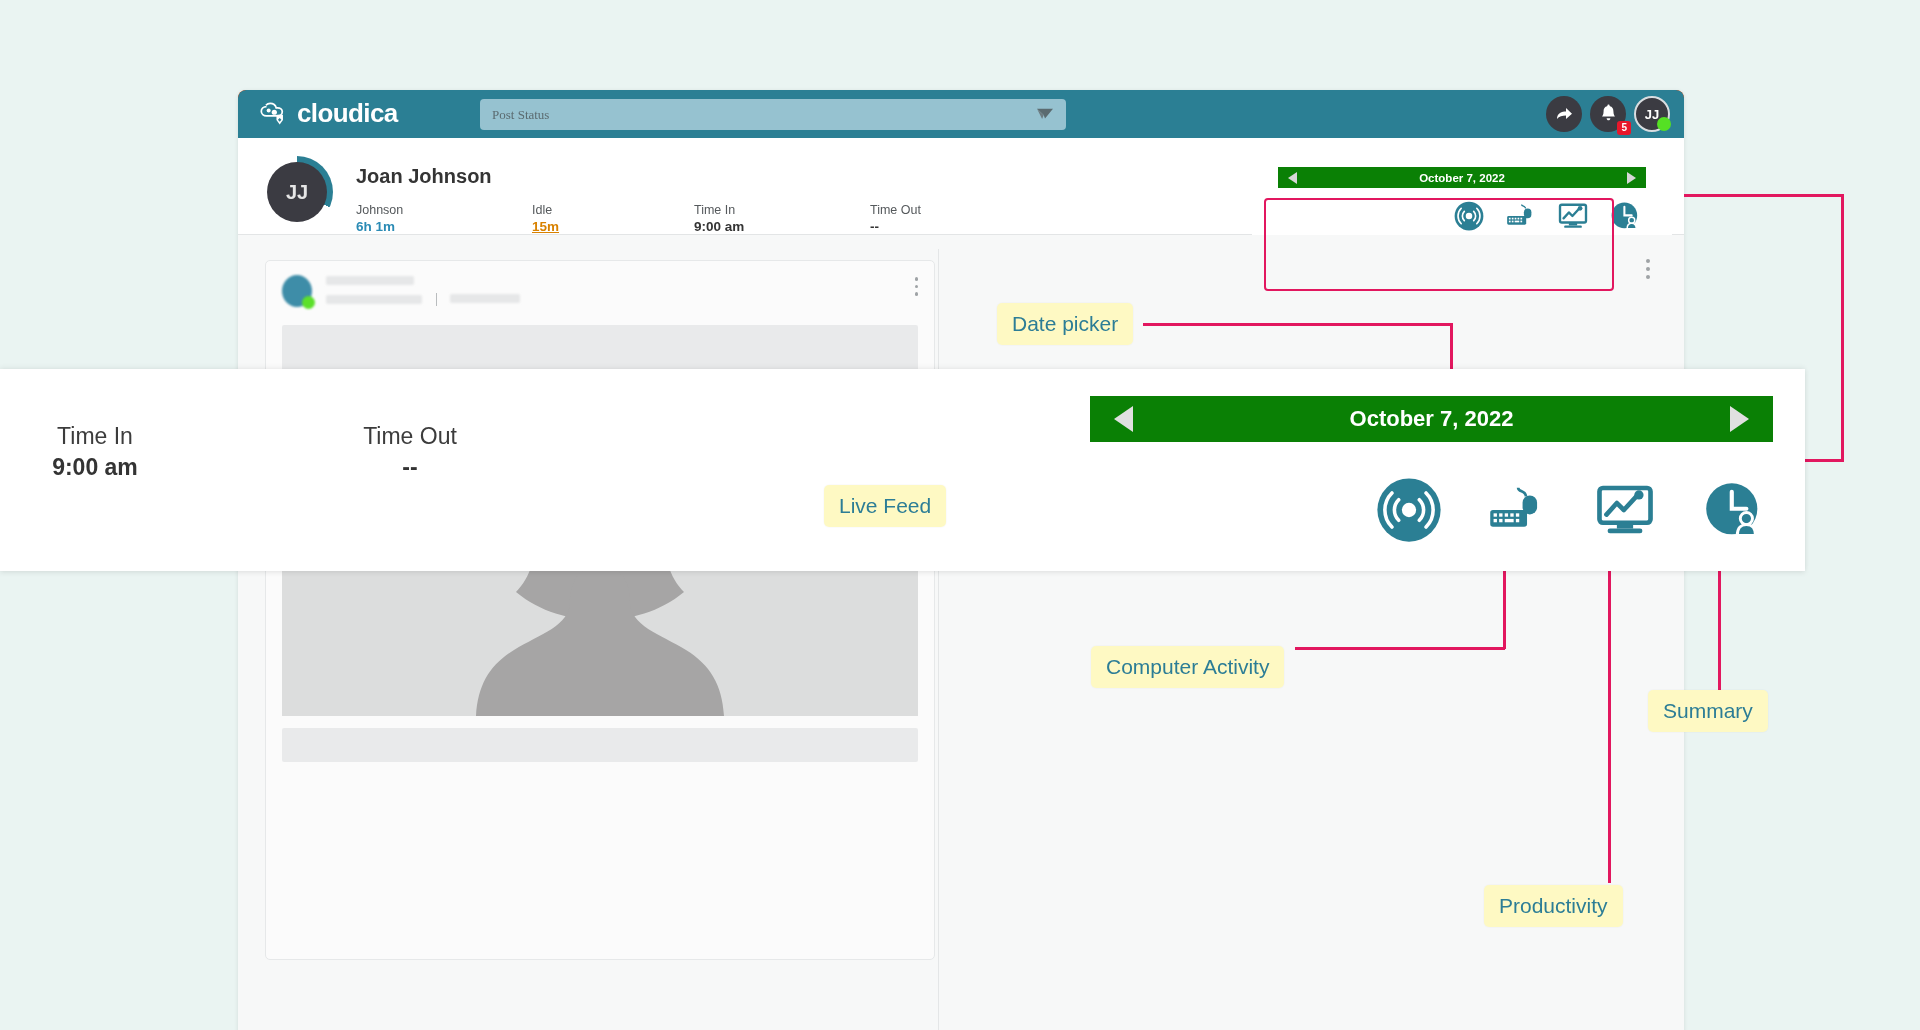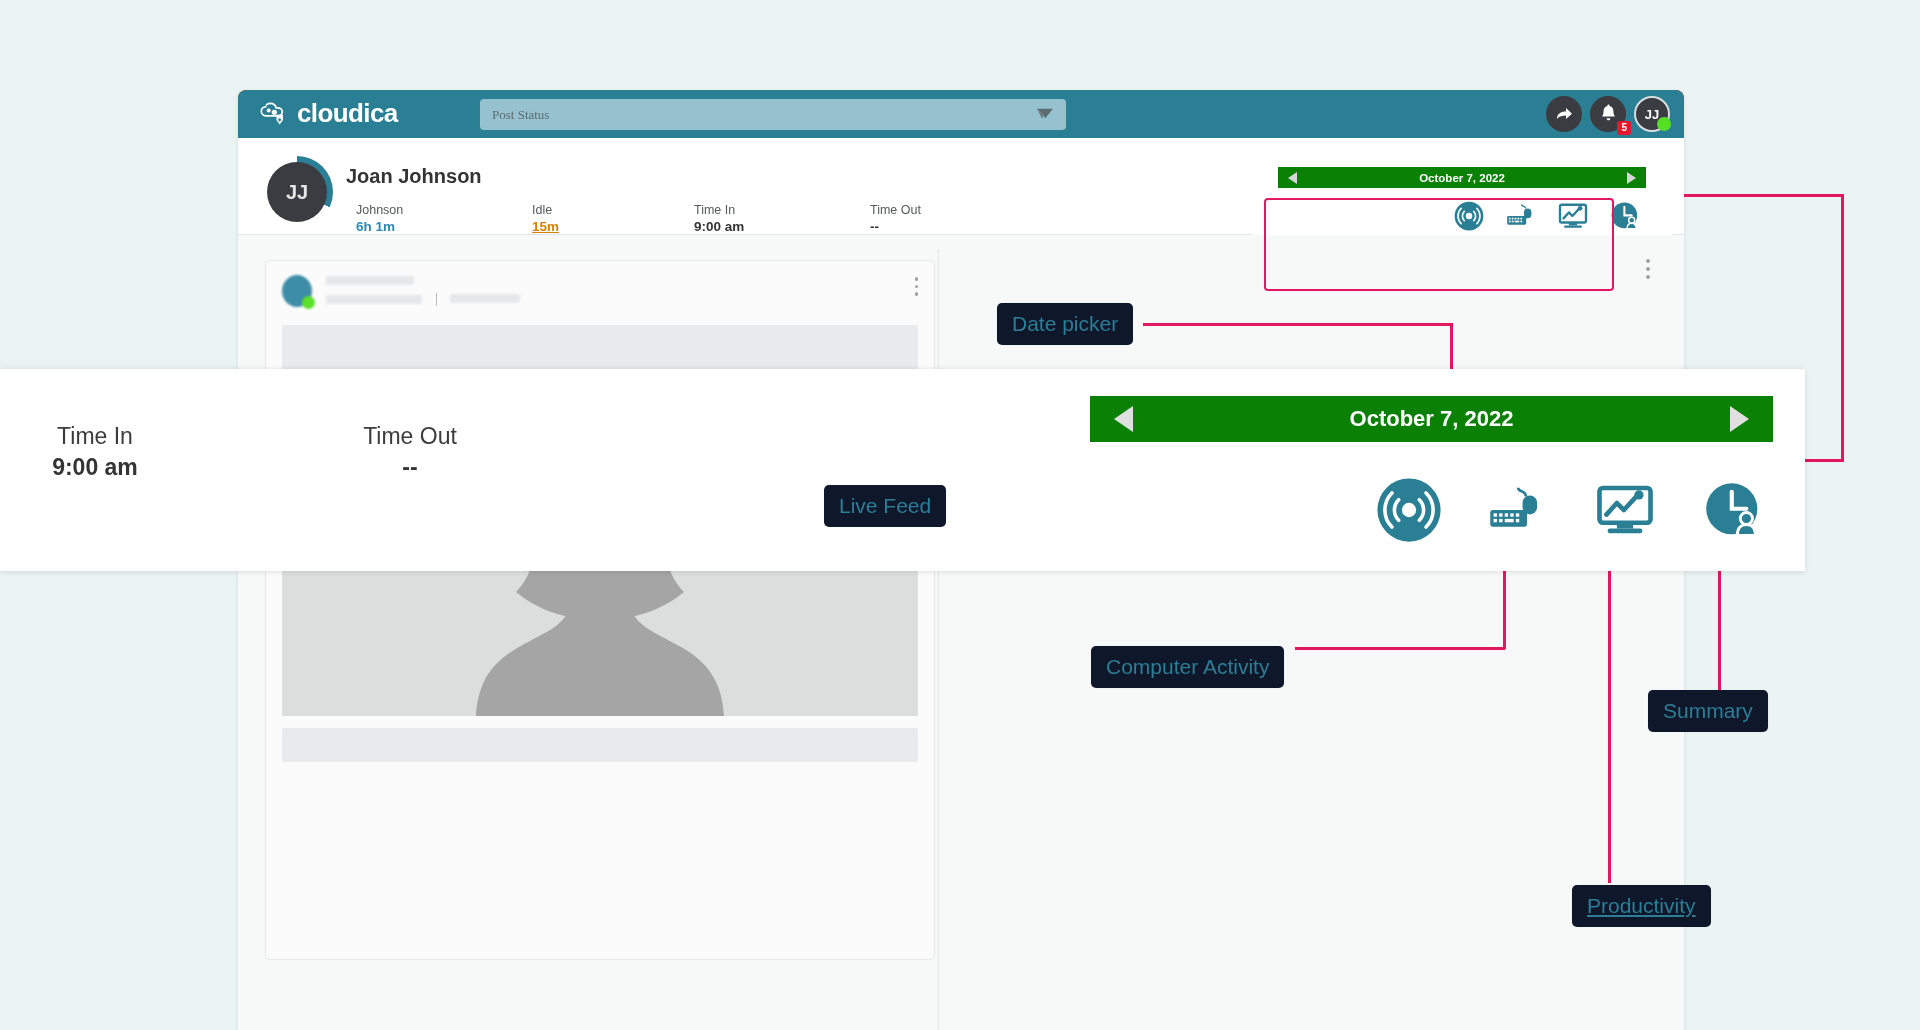--- a/index.html
+++ b/index.html
@@ -85,21 +85,21 @@
     background: conic-gradient(from 0deg, #2b7f94 0deg 115deg, #ffffff 115deg 360deg);
     display: flex; align-items: center; justify-content: center;
   }
   .avatar-ring .inner {
     width: 60px; height: 60px; border-radius: 50%;
     background: #3b3b42; color: #e6e6e6;
     font-size: 20px; font-weight: 700;
     display: flex; align-items: center; justify-content: center;
   }
   .user-name {
-    position: absolute; left: 108px; top: 27px;
+    position: absolute; left: 118px; top: 27px;
     font-size: 20px; font-weight: 700; color: #343434;
   }
   .stats { position: absolute; left: 118px; top: 64px; display: flex; }
   .stat { text-align: left; }
   .stat .lbl { font-size: 12.5px; color: #55595c; line-height: 16px; }
   .stat .val { font-size: 13.5px; font-weight: 700; line-height: 18px; }
   .stat.worked { width: 176px; }
   .stat.idle   { width: 162px; }
   .stat.tin    { width: 176px; }
   .stat.tout   { width: 150px; }
@@ -198,21 +198,21 @@
   .mag-date .lbl { flex: 1; text-align: center; color: #fff; font-size: 22px; font-weight: 700; }
   .mtri-l { width: 0; height: 0; border-top: 13px solid transparent; border-bottom: 13px solid transparent; border-right: 19px solid #e0e0e0; }
   .mtri-r { width: 0; height: 0; border-top: 13px solid transparent; border-bottom: 13px solid transparent; border-left: 19px solid #e0e0e0; }
 
   .mag-icons { position: absolute; left: 1355px; top: 477px; display: flex; align-items: center; }
   .mag-icons .slot { width: 108px; display: flex; align-items: center; justify-content: center; }
 
   
   .callout {
     position: absolute;
-    background: #0f172a;
+    background: #fef9c3;
     color: #2c7d96;
     font-size: 21px;
     border-radius: 5px;
     padding: 9px 15px;
     white-space: nowrap;
     box-shadow: 0 0 0 1px rgba(0,0,0,0.015);
   }
   .lead { position: absolute; background: #e2175f; }
   .lead-h { height: 2.5px; }
   .lead-v { width: 2.5px; }
@@ -473,15 +473,15 @@
   </div>
 
   <div class="callout" style="left:997px; top:303px;">Date picker</div>
 
   <div class="callout" style="left:824px; top:485px;text-align:center;">Live Feed</div>
 
   <div class="callout" style="left:1091px; top:646px;">Computer Activity</div>
 
   <div class="callout" style="left:1648px; top:690px;">Summary</div>
 
-  <div class="callout" style="left:1572px; top:885px;text-decoration:underline;">Productivity</div>
+  <div class="callout" style="left:1484px; top:885px;">Productivity</div>
 
 </div>
 
 </body></html>

